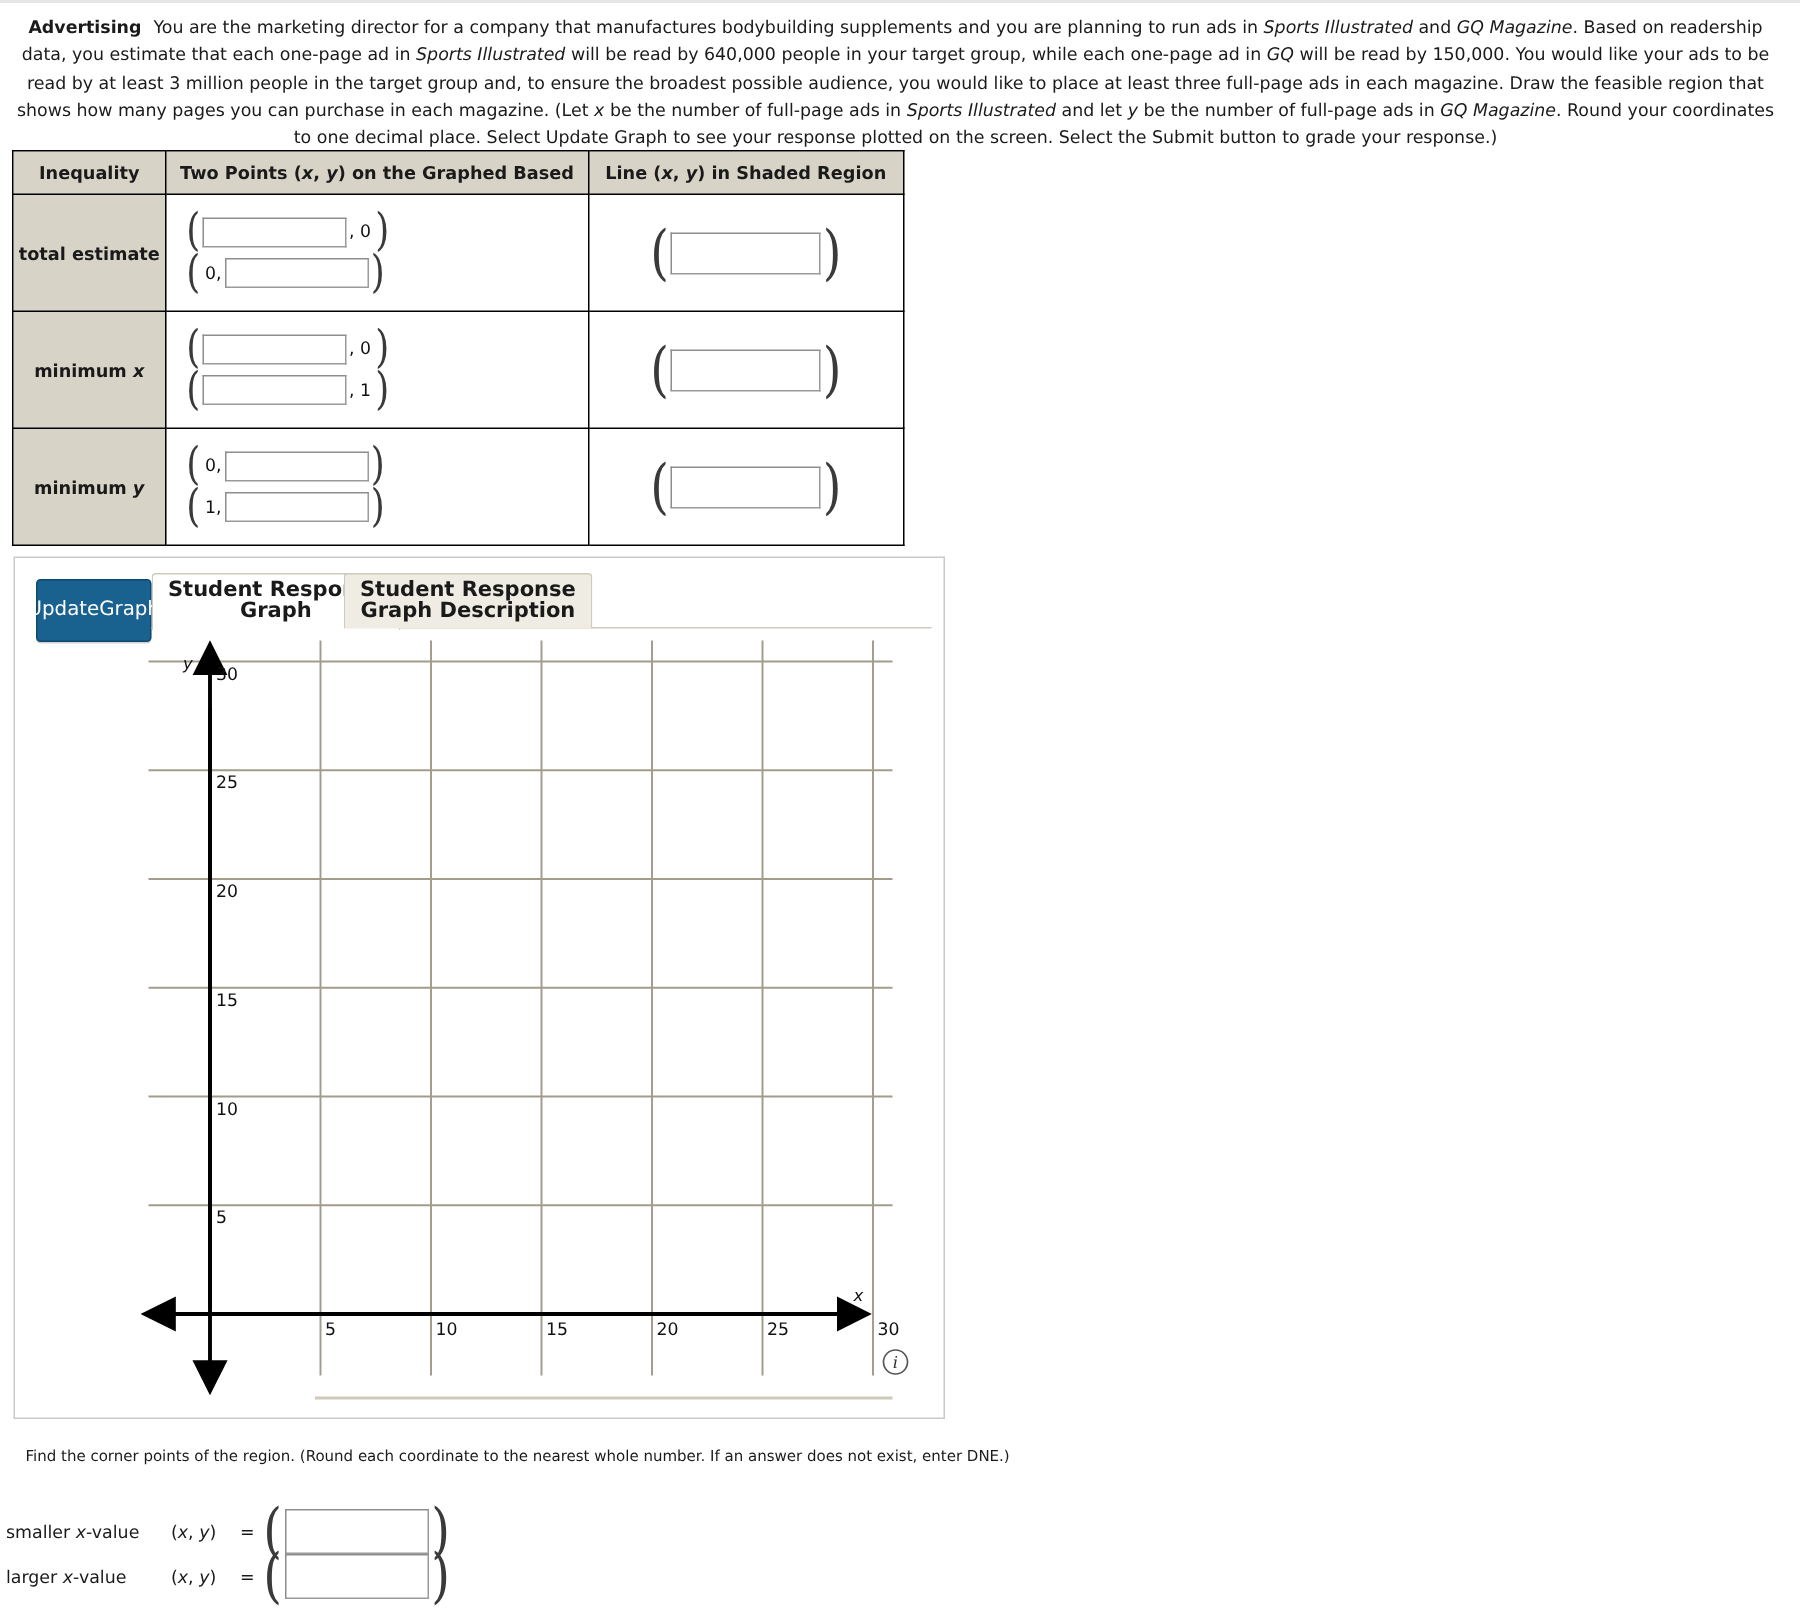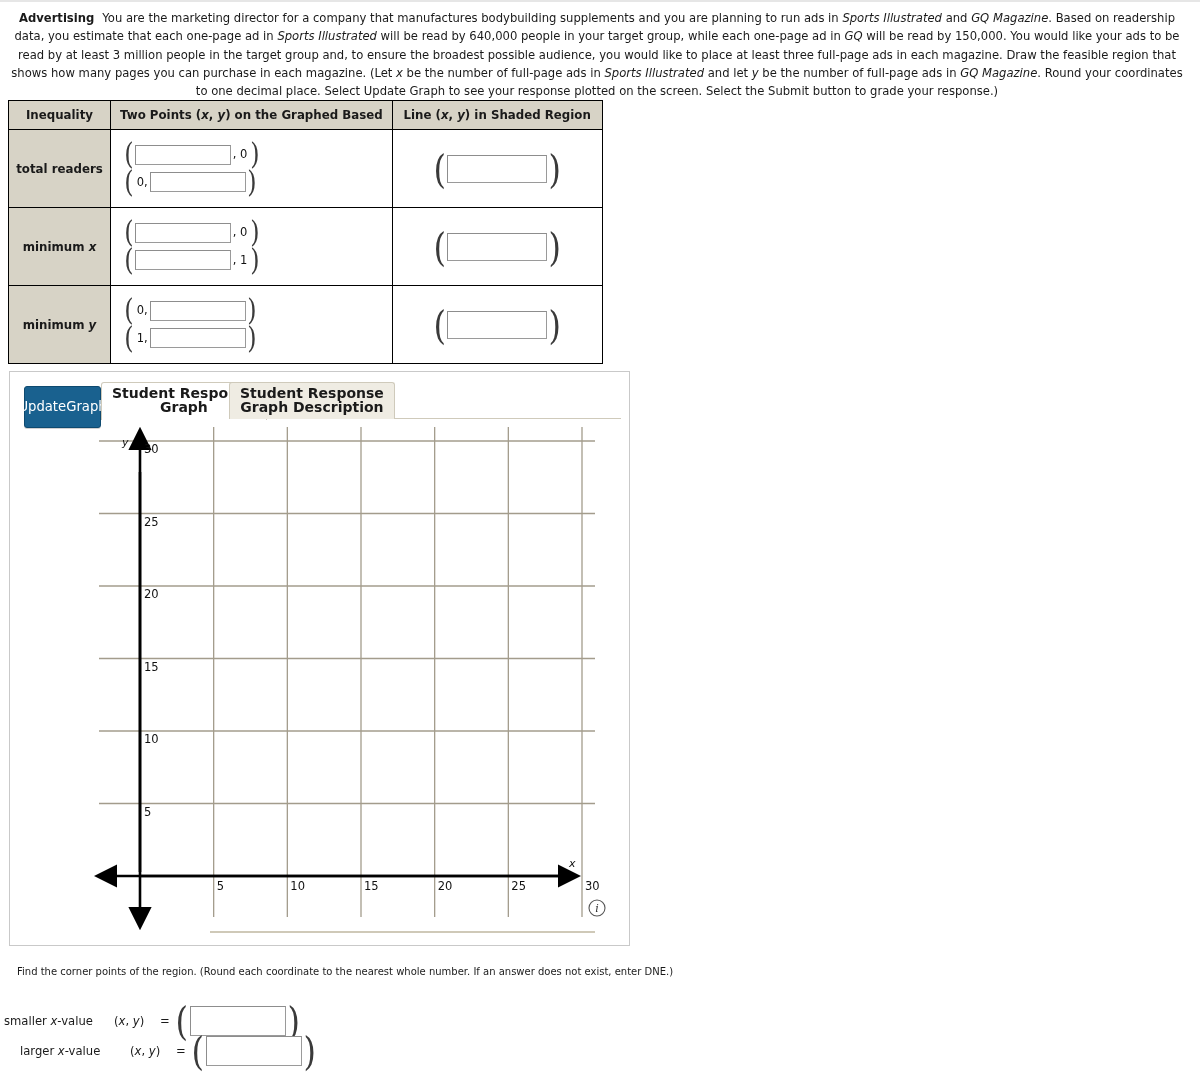--- a/index.html
+++ b/index.html
@@ -154,21 +154,21 @@
   .ansrow {
     position: absolute; display: flex; align-items: center;
     font-size: 11.6px;
   }
   .ansrow .lbl { width: 110px; }
   .ansrow .lbl i { font-style: italic; }
   .ansrow .xy { width: 46px; }
   .ansrow .xy i { font-style: italic; }
   .ansrow .eq { width: 14px; }
   #ans1 { left: 4px; top: 990px; margin-top: 15px; }
-  #ans2 { left: 20px; top: 1035px; }
+  #ans2 { left: 4px; top: 1035px; }
 </style>
 </head>
 <body>
 
 <div class="page">
 
   <div class="top-rule"></div>
 
   <div class="problem">
     <b>Advertising</b><span class="sp"></span><span id="problem-body"><span>You are the marketing director for a company that manufactures bodybuilding supplements and you are planning to run ads in </span><i>Sports Illustrated</i><span> and </span><i>GQ Magazine</i><span>. Based on readership data, you estimate that each one-page ad in </span><i>Sports Illustrated</i><span> will be read by 640,000 people in your target group, while each one-page ad in </span><i>GQ</i><span> will be read by 150,000. You would like your ads to be read by at least 3 million people in the target group and, to ensure the broadest possible audience, you would like to place at least three full-page ads in each magazine. Draw the feasible region that shows how many pages you can purchase in each magazine. (Let </span><i>x</i><span> be the number of full-page ads in </span><i>Sports Illustrated</i><span> and let </span><i>y</i><span> be the number of full-page ads in </span><i>GQ Magazine</i><span>. Round your coordinates to one decimal place. Select Update Graph to see your response plotted on the screen. Select the Submit button to grade your response.)</span></span>
@@ -178,21 +178,21 @@
     <thead>
       <tr>
         <th id="th0">Inequality</th>
         <th id="th1"><span>Two Points (</span><i>x</i><span>, </span><i>y</i><span>) on the Graphed Based</span></th>
         <th id="th2"><span>Line (</span><i>x</i><span>, </span><i>y</i><span>) in Shaded Region</span></th>
       </tr>
     </thead>
     <tbody>
 
       <tr class="r1">
-        <td class="rowlabel" id="rl0"><span>total readers</span></td>
+        <td class="rowlabel" id="rl0"><span>total estimate</span></td>
         <td class="cell-pts">
           <div class="coord">
             <span class="paren">(</span>
             <input class="inp" type="text" style="">
             <span class="fixednum">, 0</span>
             <span class="paren">)</span>
           </div>
           <div class="coord">
             <span class="paren">(</span>
             <span class="fixednum" id="tr-p2x">0,</span>

